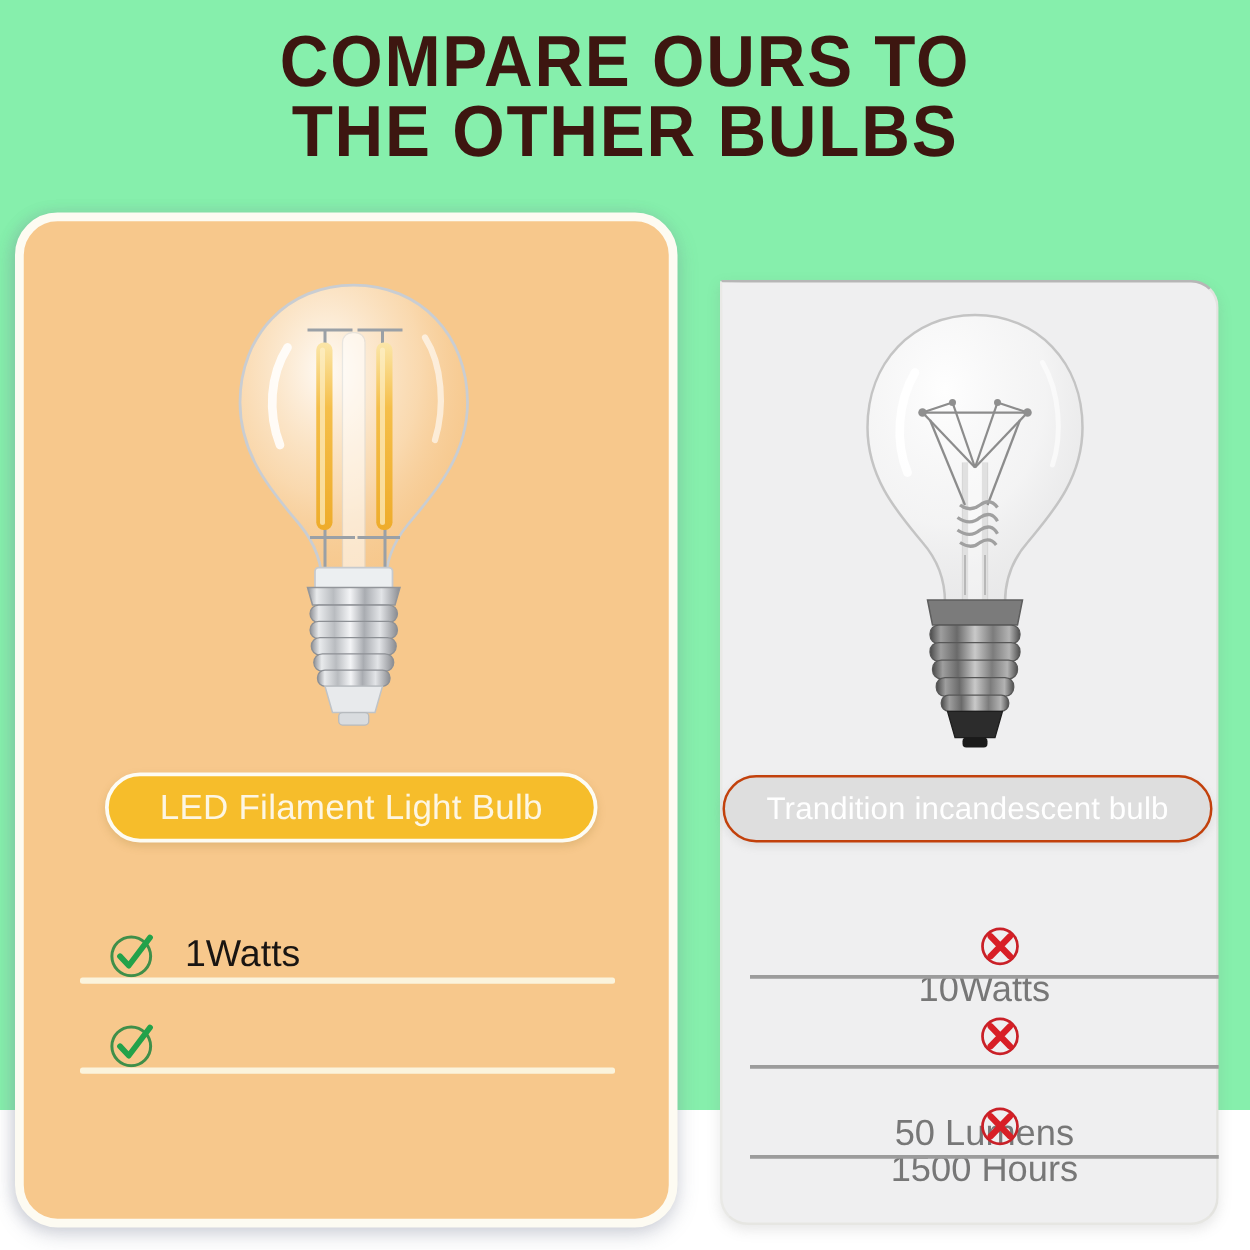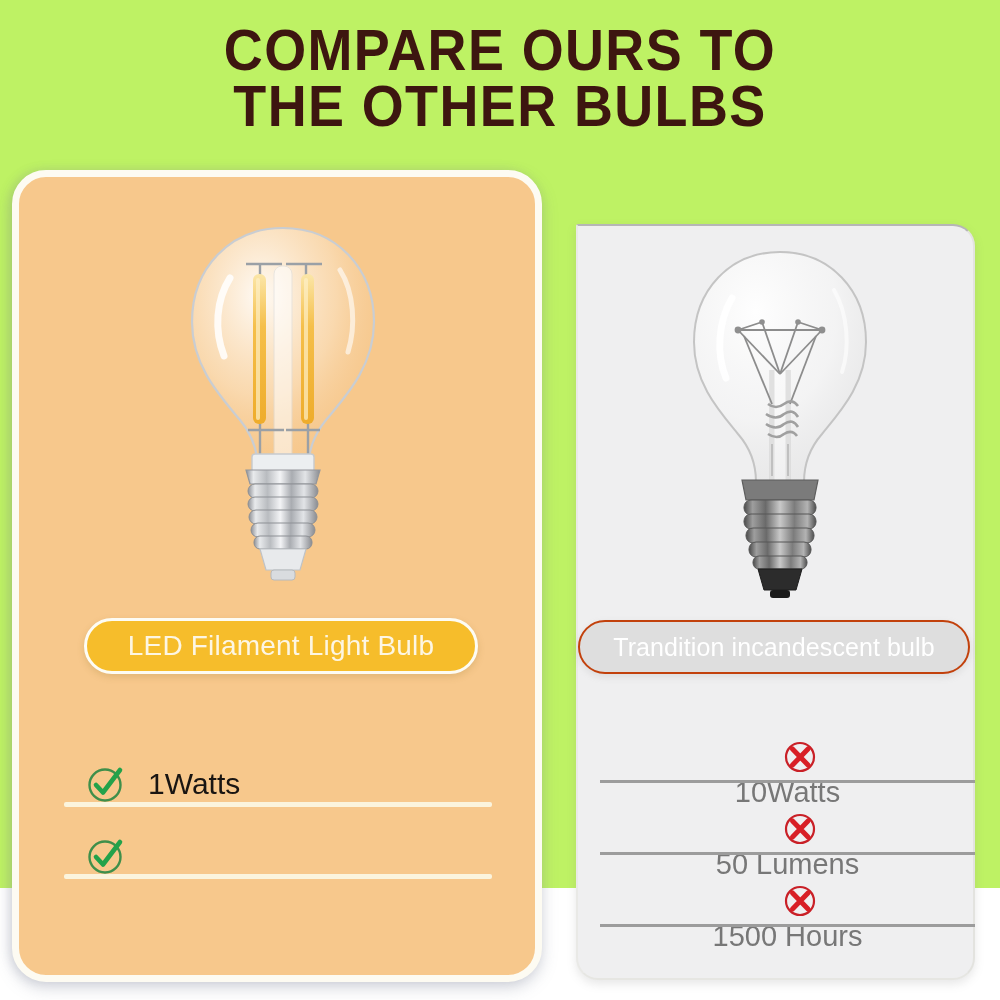--- a/index.html
+++ b/index.html
@@ -12,21 +12,21 @@
     width: 1000px;
     height: 1000px;
     overflow: hidden;
     font-family: "Liberation Sans", sans-serif;
     position: relative;
   }
   #stage {
     position: relative;
     width: 1000px;
     height: 888px;
-    background: #bef264;
+    background: #86efac;
   }
 
   
   .heading {
     position: absolute;
     left: 0;
     top: 22px;
     width: 1000px;
     text-align: center;
     color: #3d1610;
@@ -124,21 +124,21 @@
     color: #ffffff;
     font-size: 25px;
     letter-spacing: 0.1px;
     white-space: nowrap;
   }
 
   
   .specs {
     position: absolute;
   }
-  .specs-led { left: 64px;  top: 760px; width: 428px; }
+  .specs-led { left: 64px;  top: 740px; width: 428px; }
   .specs-incan { left: 600px; top: 736px; width: 375px; }
 
   .spec-row {
     position: relative;
     display: flex;
     align-items: center;
     height: 47px;
   }
   .spec-row .sep {
     position: absolute;
@@ -165,21 +165,21 @@
   .spec-text {
     font-size: 30px;
     white-space: nowrap;
   }
   .specs-led .spec-text { color: #191512; }
   .specs-incan .spec-text { color: #777777; font-size: 29px; }
 
   .specs-led .spec-row:nth-child(1) { margin-bottom: 25px; }
   .specs-led .spec-row:nth-child(2) { margin-bottom: 25px; }
   .specs-incan .spec-row:nth-child(1) { margin-bottom: 25px; }
-  .specs-incan .spec-row:nth-child(2) { margin-bottom: 25px; }
+  .specs-incan .spec-row:nth-child(2) { margin-bottom: 25px; gap: 43px; }
 </style>
 </head>
 <body>
 
 <div id="stage">
 
   <div class="heading">
     <span class="line">COMPARE OURS TO</span>
     <span class="line">THE OTHER BULBS</span>
   </div>

